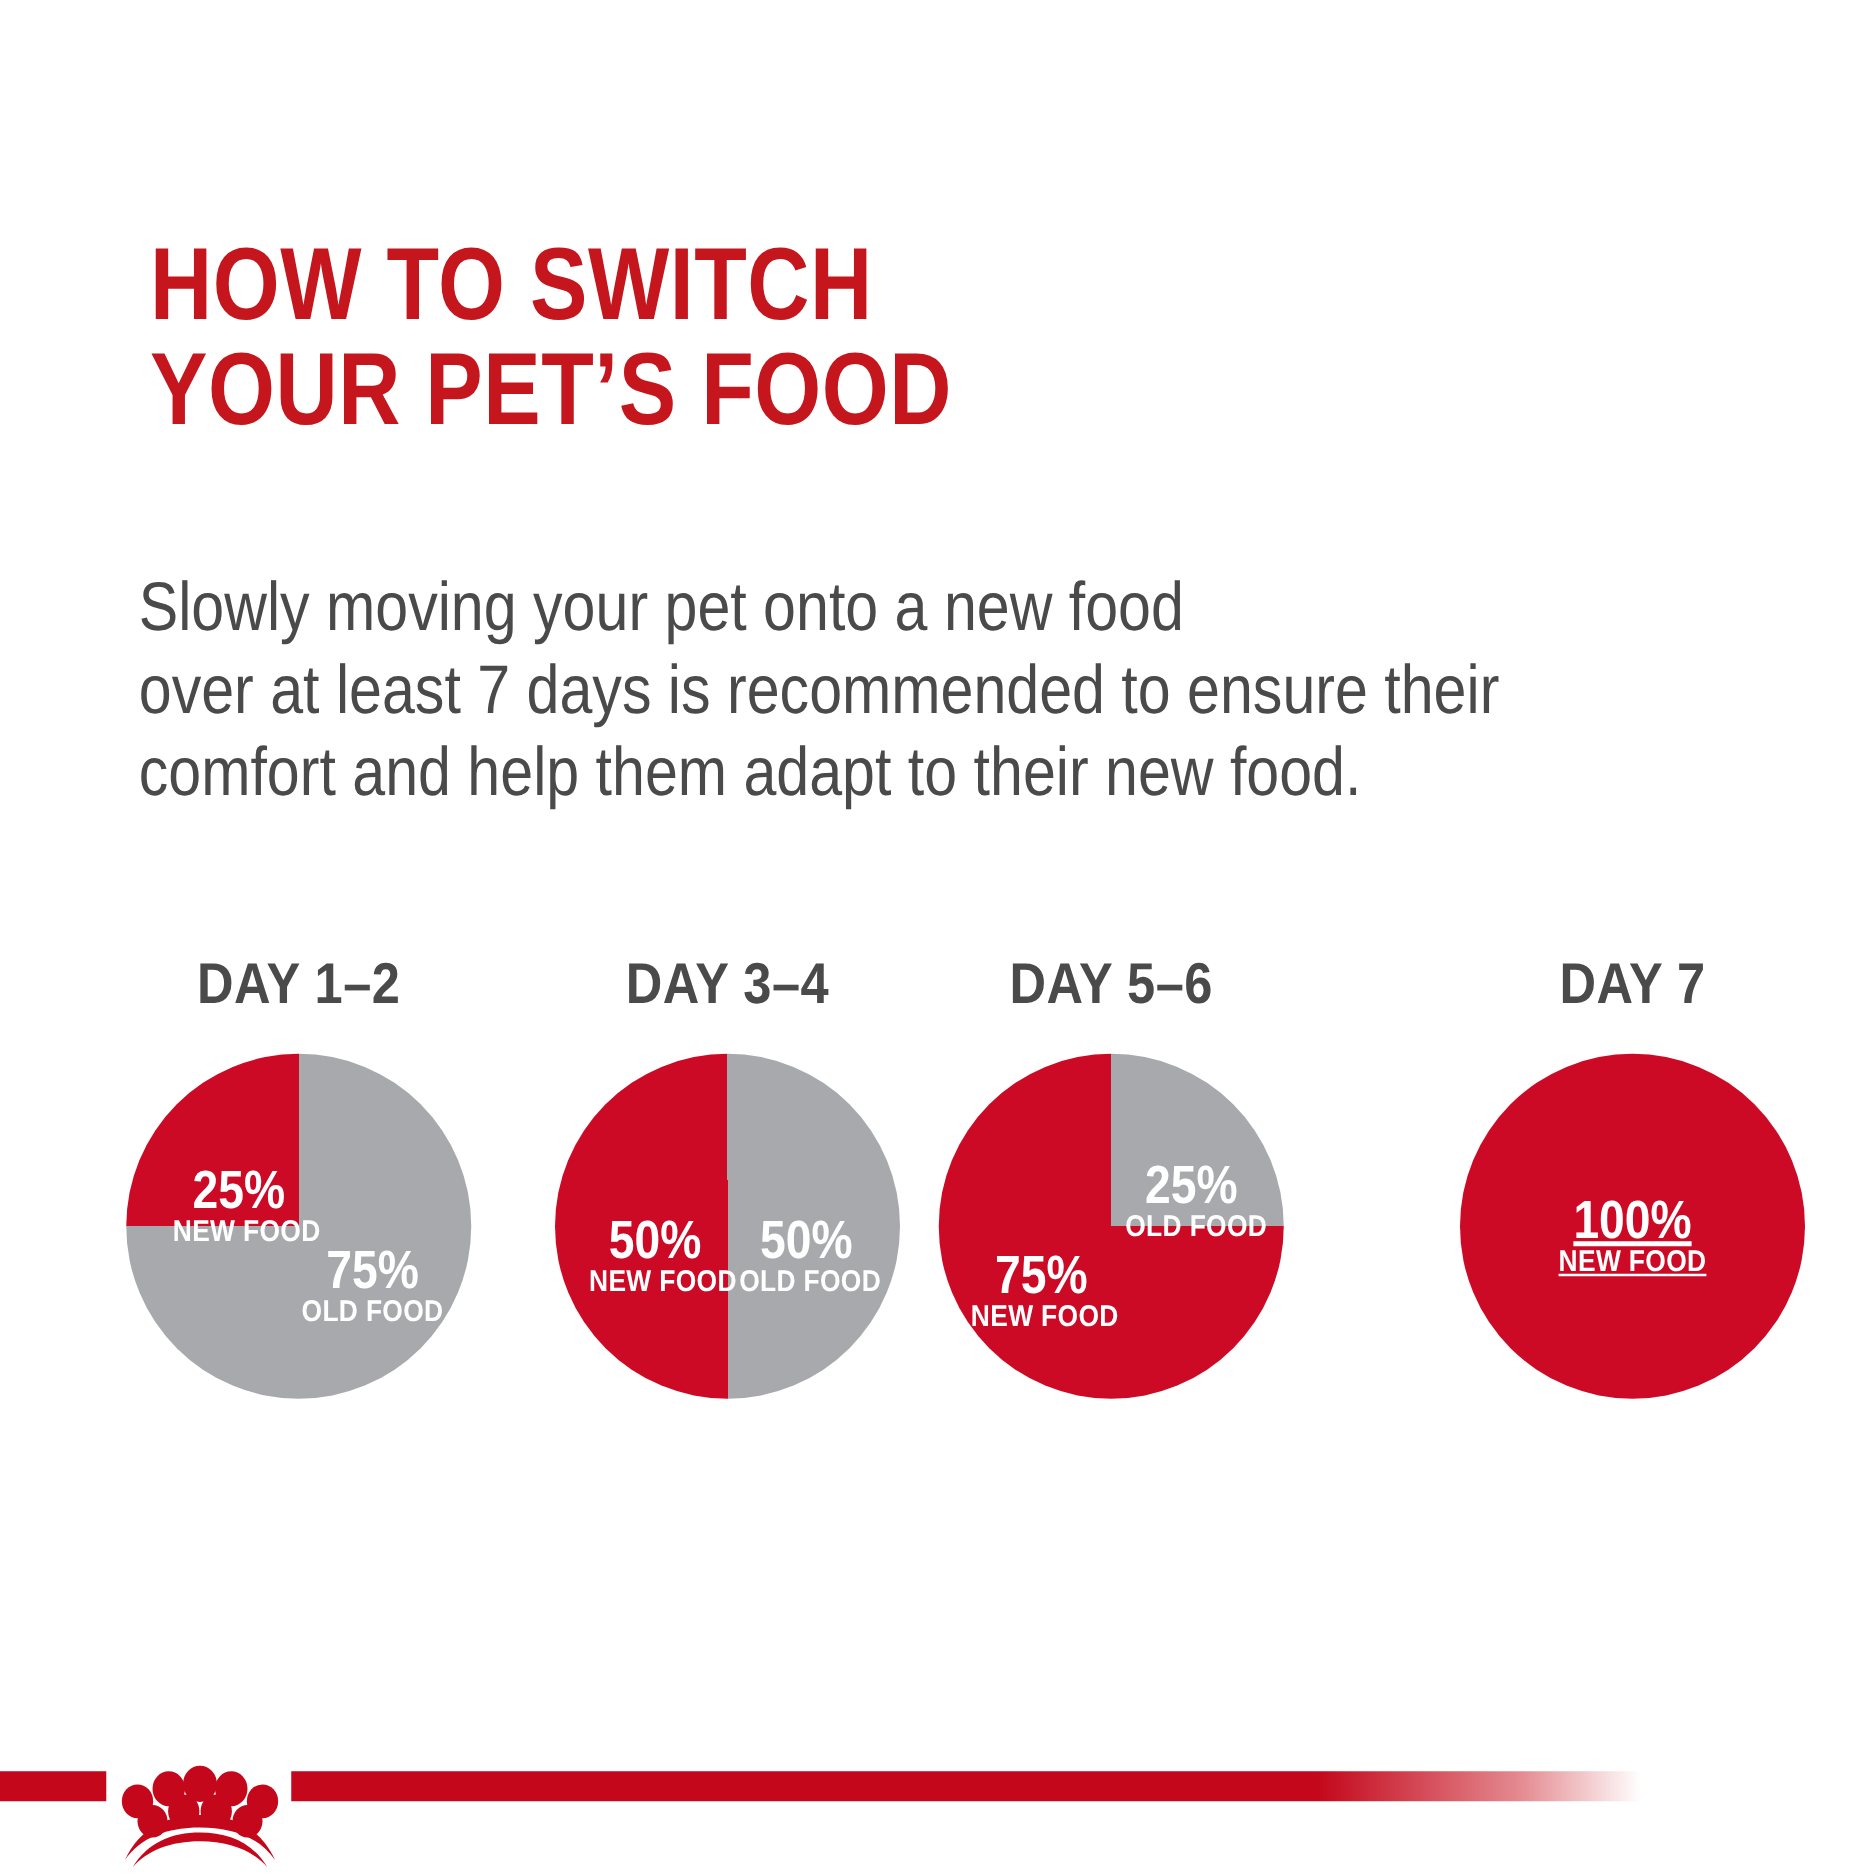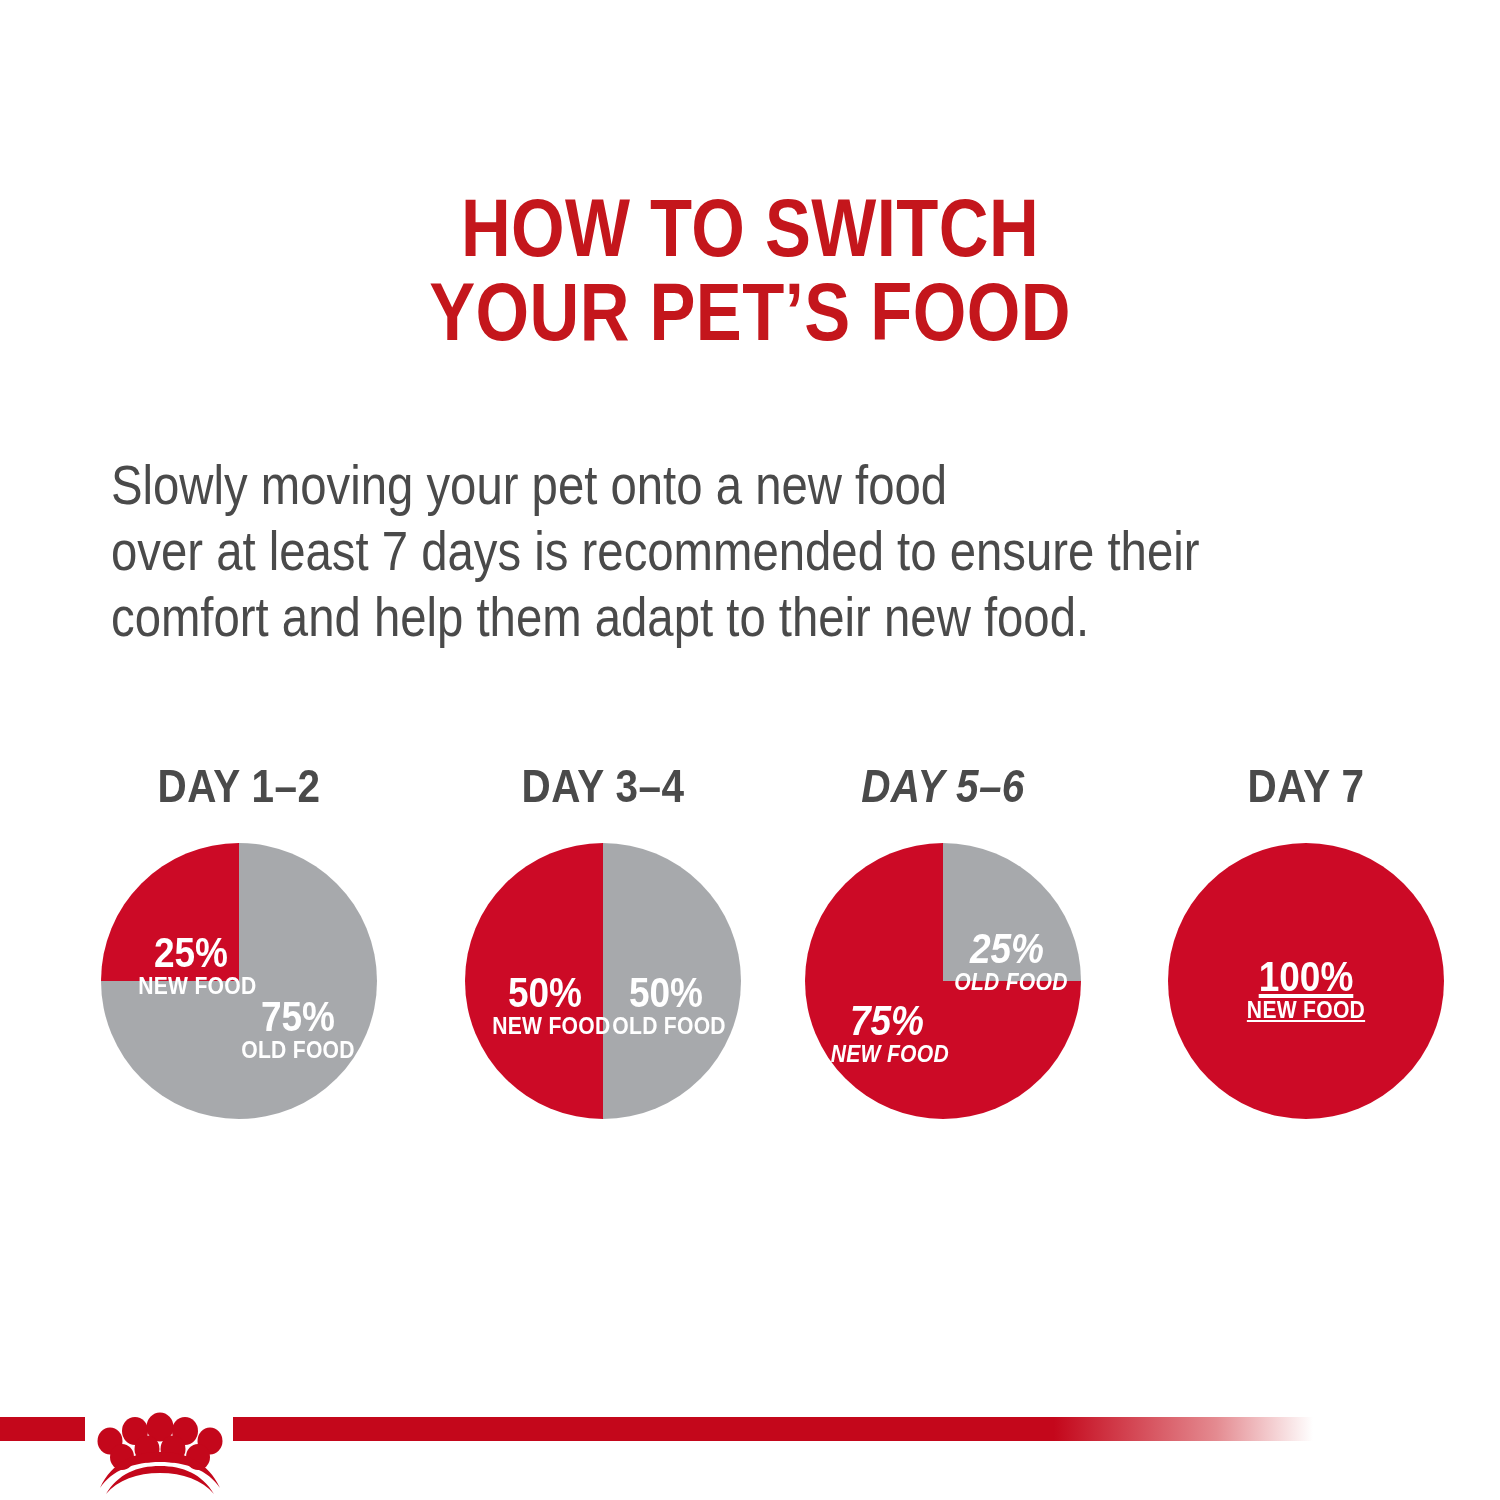--- a/index.html
+++ b/index.html
@@ -14,21 +14,20 @@
     position: relative;
     overflow: hidden;
   }
 
   
   .title-block {
     position: absolute;
     top: 186px;
     left: 0;
     width: 1500px;
-    text-align: center;
   }
   .title-line {
     color: #C4161C;
     font-family: "Liberation Sans Narrow", "Liberation Sans", sans-serif;
     font-weight: bold;
     font-size: 82px;
     line-height: 84px;
     letter-spacing: 0.5px;
     transform: scaleX(0.84);
     transform-origin: center center;
@@ -62,22 +61,22 @@
     width: 1260px;
     height: 420px;
   }
   .pie-col {
     position: absolute;
     top: 0;
     width: 350px;
     height: 420px;
   }
   .pie-col.c0 { left: 64px; }
-  .pie-col.c1 { left: 428px; }
-  .pie-col.c2 { left: 768px; font-style: italic; }
+  .pie-col.c1 { left: 407px; }
+  .pie-col.c2 { left: 714px; }
   .pie-col.c3 { left: 1131px; }
 
   .day-label {
     text-align: center;
     color: #4A4A4A;
     font-family: "Liberation Sans Narrow", "Liberation Sans", sans-serif;
     font-weight: bold;
     font-size: 46px;
     line-height: 48px;
     letter-spacing: 0.5px;

